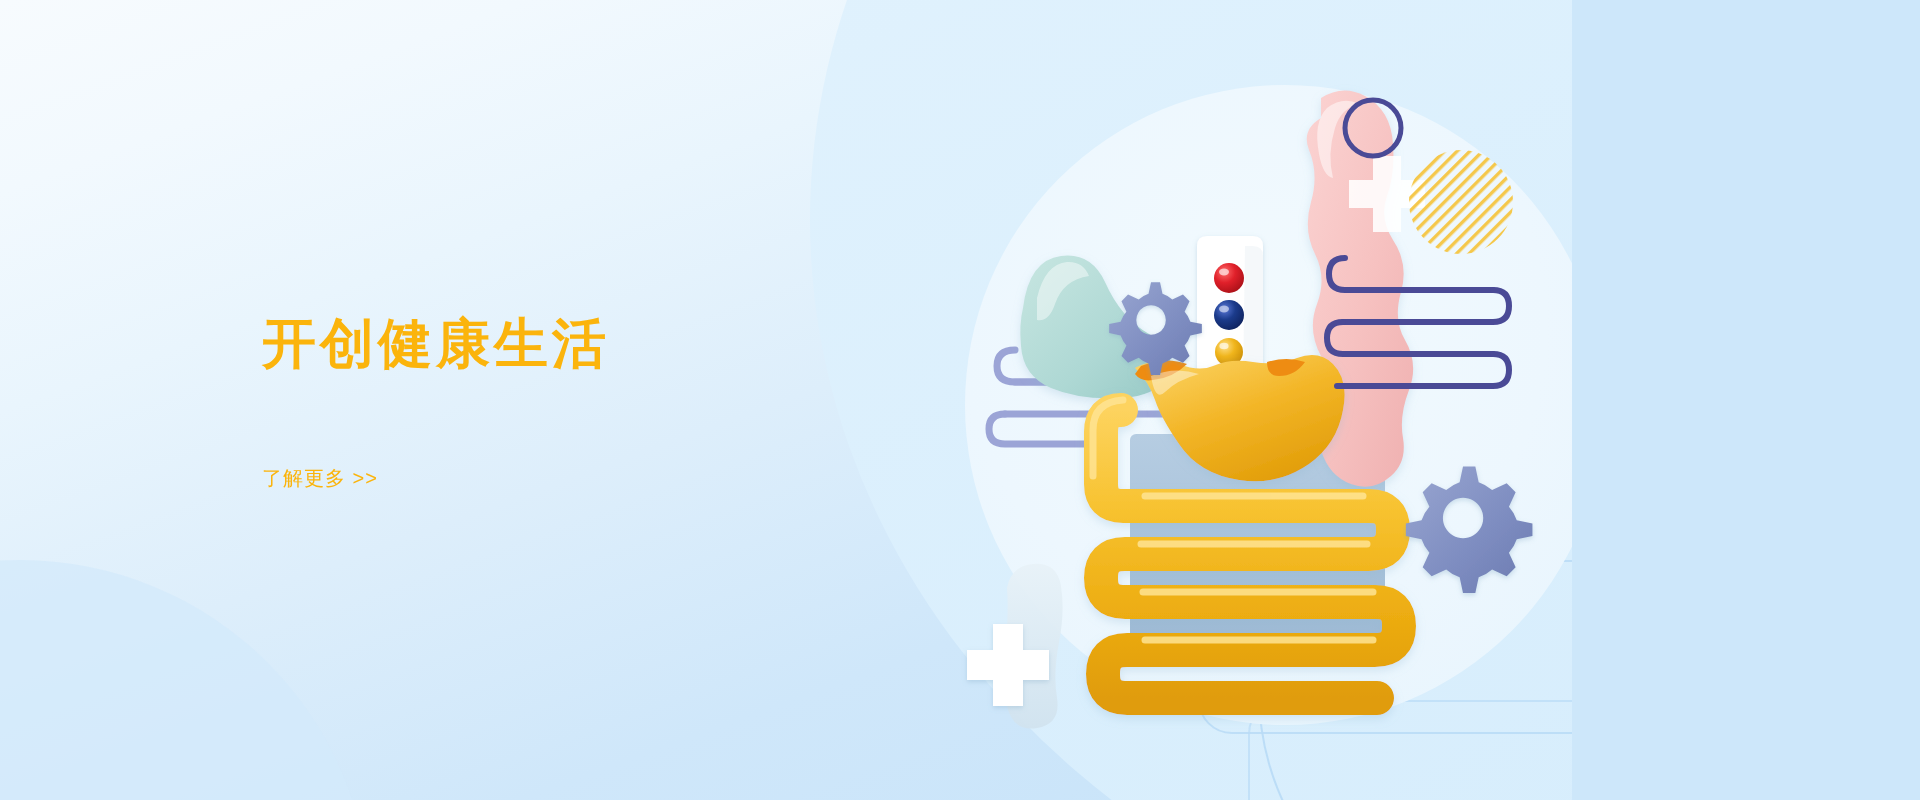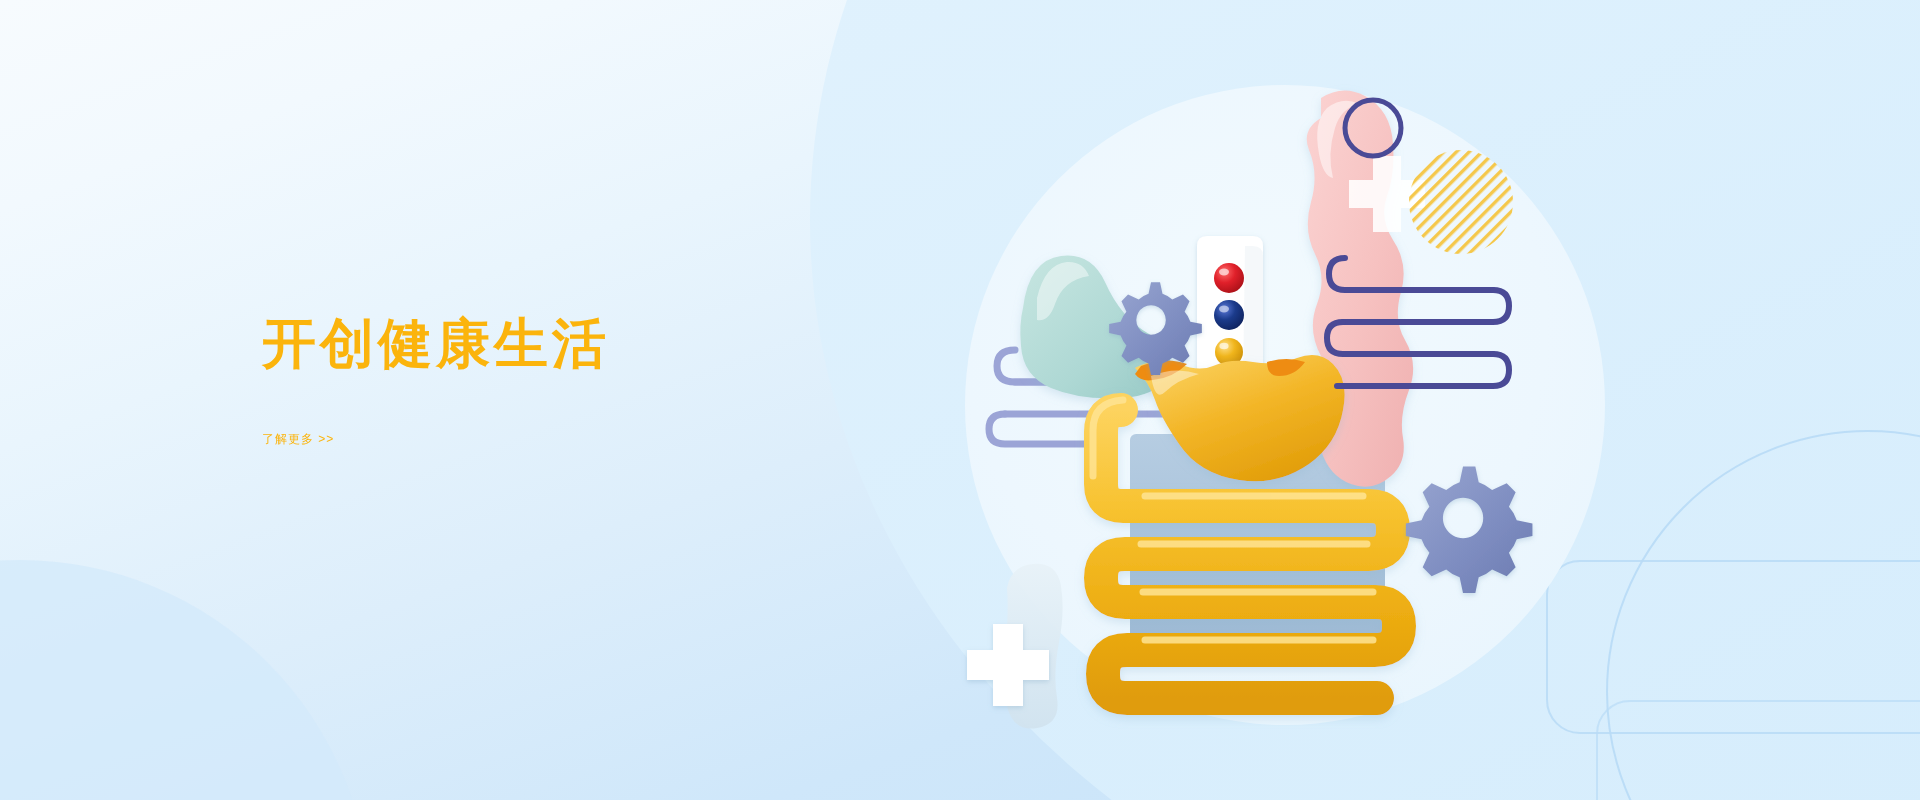--- a/index.html
+++ b/index.html
@@ -3,21 +3,21 @@
 <meta charset="utf-8">
 <title>Health Banner</title>
 <style>
   html,body{margin:0;padding:0;}
   body{
     width:1920px;height:800px;overflow:hidden;
     font-family:"Liberation Sans","DejaVu Sans",sans-serif;
     background:#cde7fa;
   }
   .banner{
-    position:relative;width:1920px;height:800px;overflow:hidden;
+    position:relative;width:1572px;height:800px;overflow:hidden;
     background:linear-gradient(160deg,#f7fbfe 0%,#f2f9fe 14%,#e9f5fd 30%,#ddeefb 50%,#cfe7fa 72%,#c7e3f9 100%);
   }
 
   
   .bg-arc{
     position:absolute;
     left:810px;top:-560px;width:1820px;height:1560px;
     border-radius:50%;
     background:linear-gradient(150deg,#e2f2fd 0%,#dcf0fd 40%,#d4ecfc 100%);
     opacity:.95;
@@ -49,23 +49,23 @@
     margin:0;
     color:#fbb40c;
     font-size:54px;
     line-height:1.62;
     font-weight:700;
     letter-spacing:4px;
     white-space:nowrap;
   }
   .more-link{
     display:inline-block;
-    margin-top:44px;
+    margin-top:78px;
     color:#fbb40c;
-    font-size:12px;
+    font-size:20px;
     letter-spacing:1px;
     text-decoration:none;
     cursor:pointer;
   }
 
   
   .illus-wrap{
     position:absolute;left:945px;top:50px;width:700px;height:700px;
   }
   .illus-disc{

